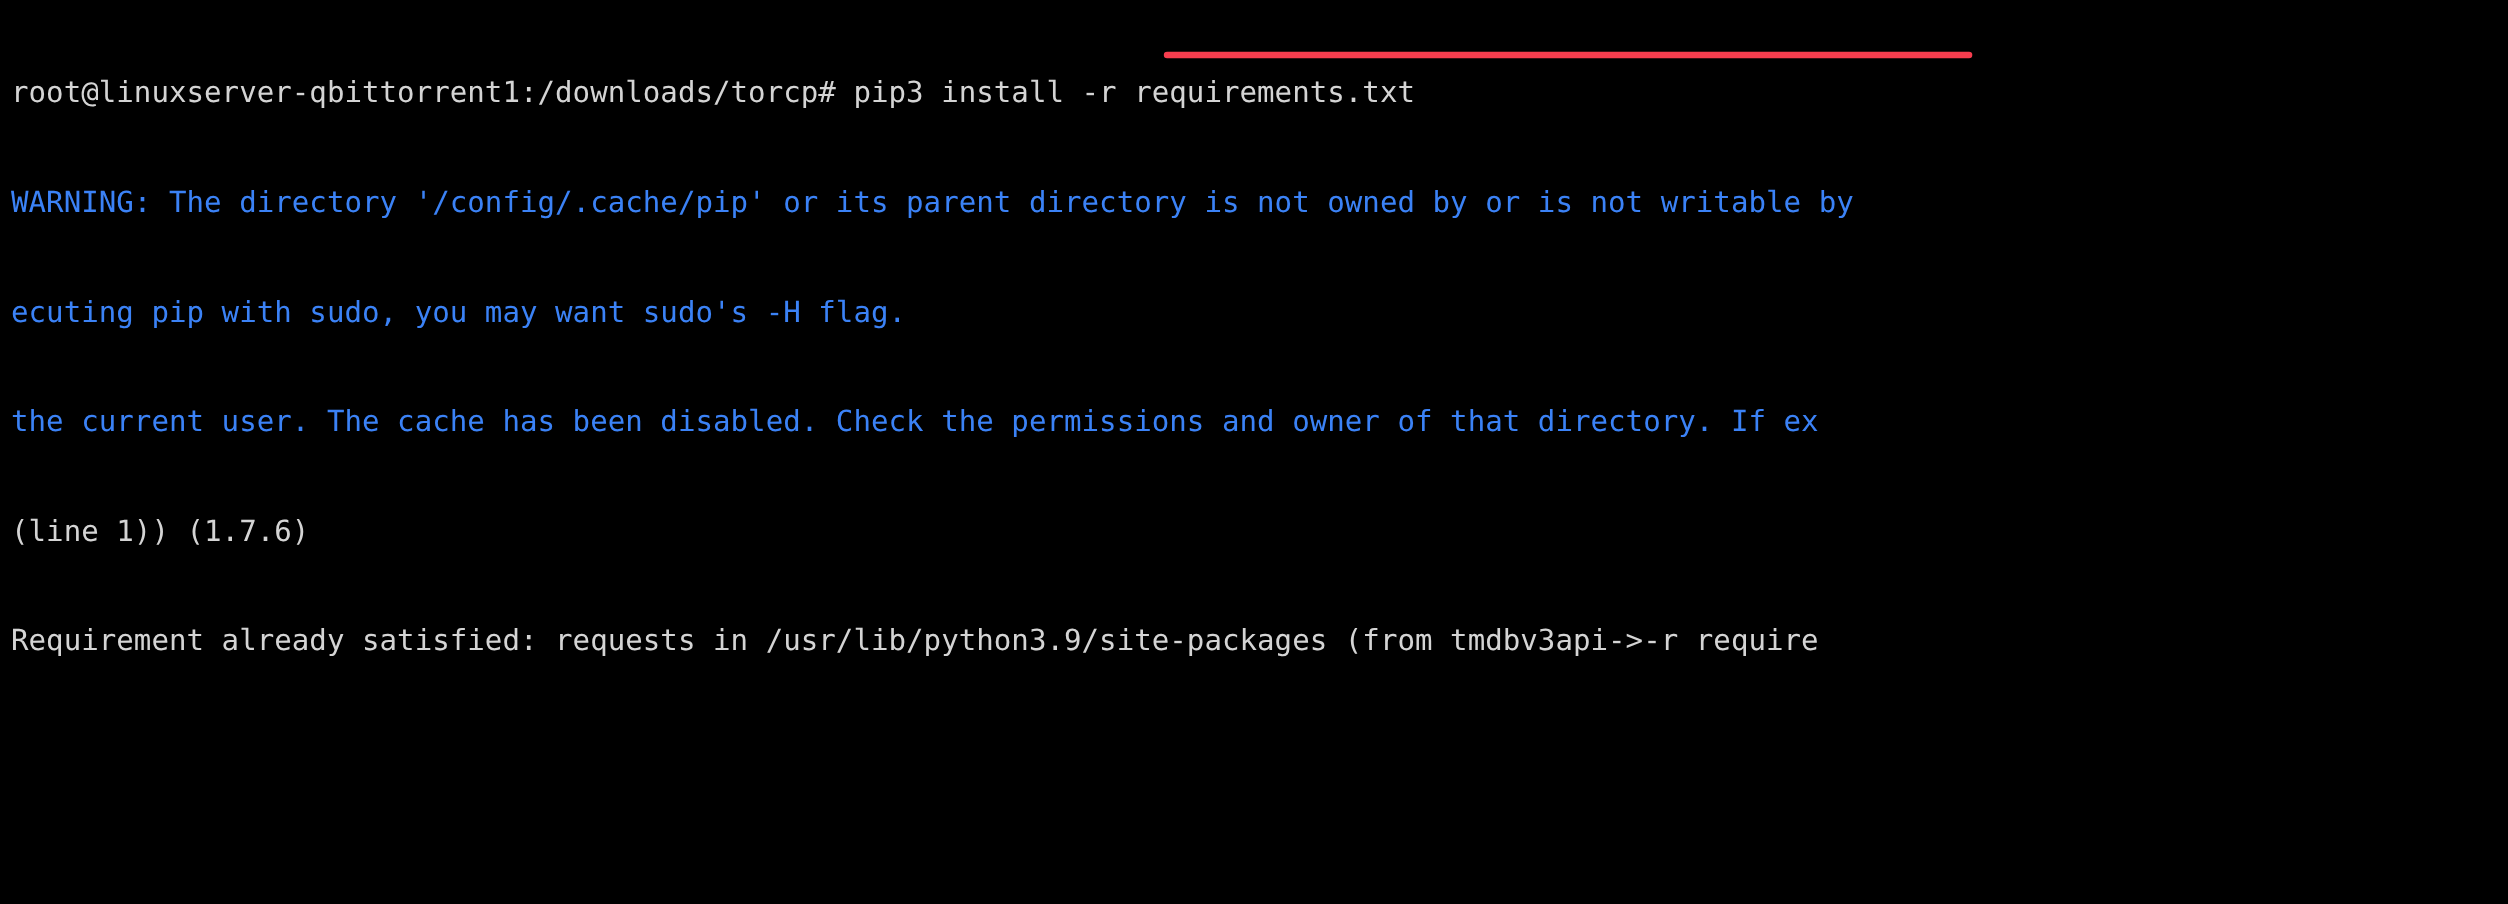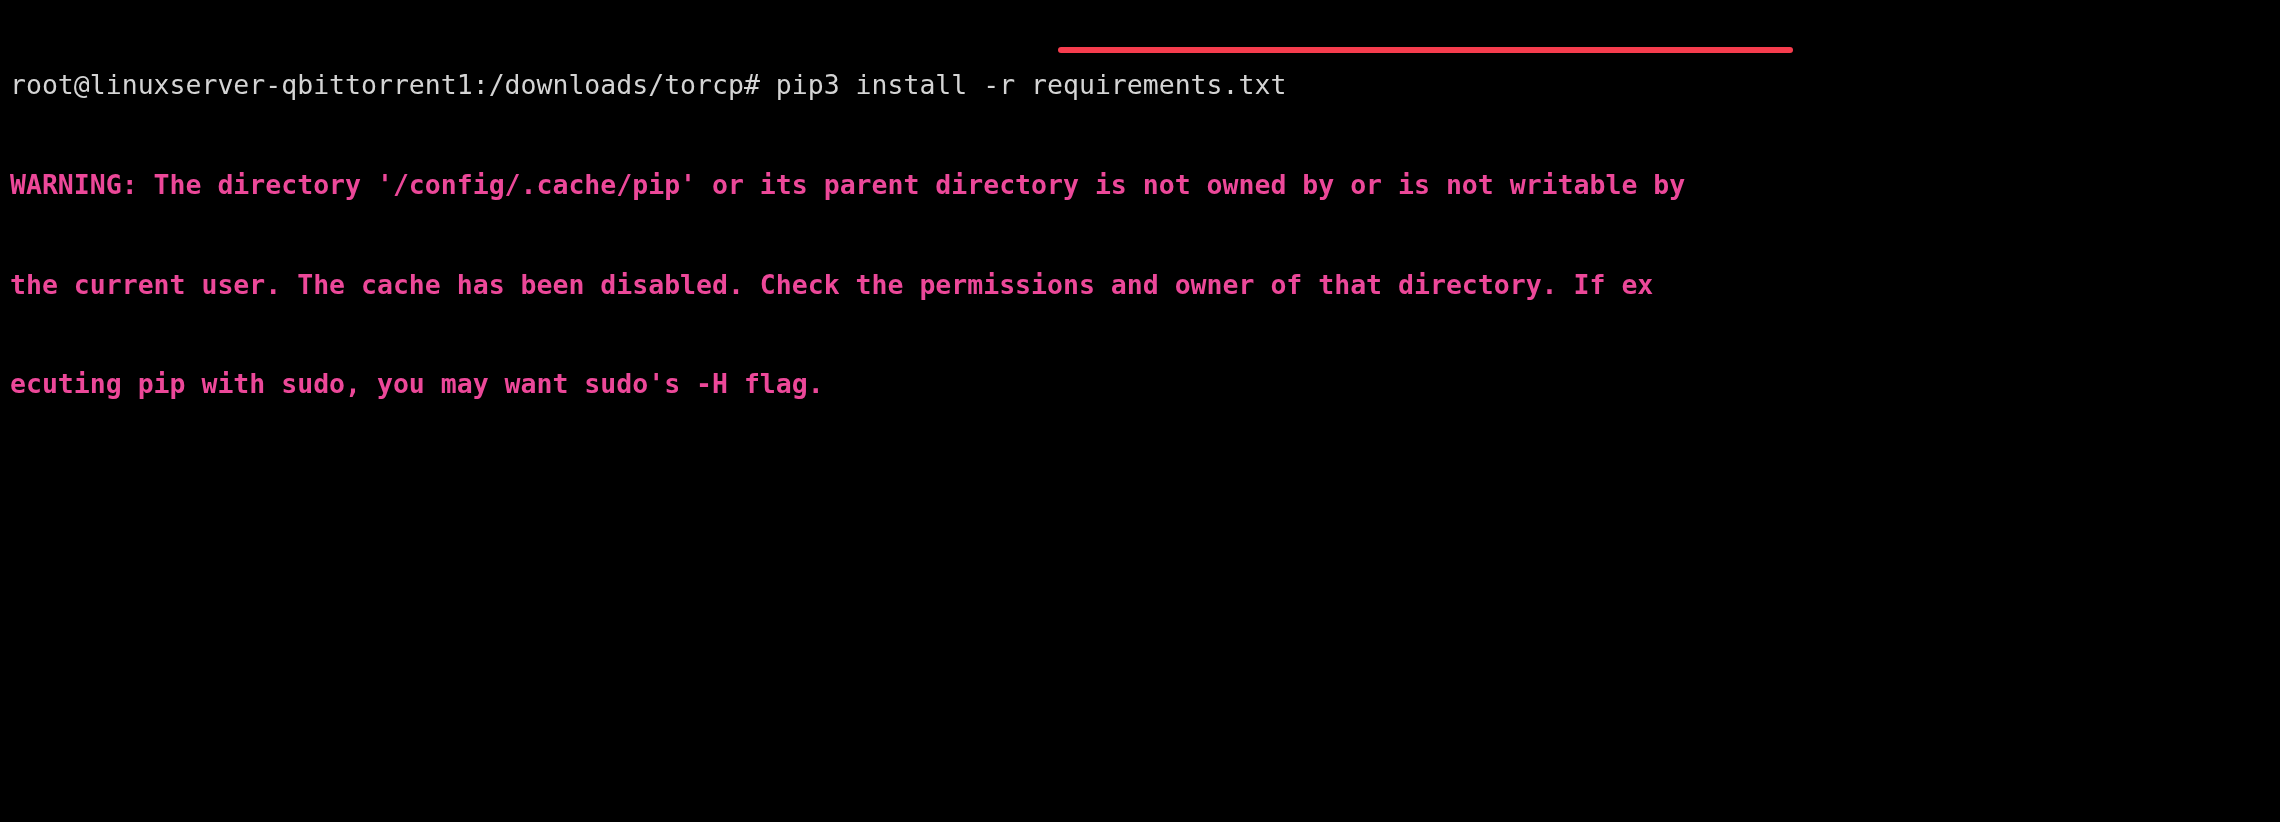--- a/index.html
+++ b/index.html
@@ -25,21 +25,21 @@
     left: 10px;
     top: 2px;
     white-space: pre;
   }
   .line {
     height: 33.2px;
     white-space: pre;
     display: block;
   }
   .fg-default { color: #d4d4d4; }
-  .fg-warn    { color: #ec4899; font-weight: bold; }
+  .fg-warn    { color: #3b82f6; }
 
   
   #annot-underline {
     position: absolute;
     background: #f73d4e;
     border-radius: 3px;
     pointer-events: none;
   }
 
   
@@ -49,22 +49,24 @@
   }
 </style>
 </head>
 <body>
 
 <div id="terminal" style="background: rgb(0, 0, 0);">
 
   <div id="screen">
     <span class="line fg-default">root@linuxserver-qbittorrent1:/downloads/torcp# pip3 install -r requirements.txt</span>
     <span class="line fg-warn">WARNING: The directory '/config/.cache/pip' or its parent directory is not owned by or is not writable by</span>
+    <span class="line fg-warn">ecuting pip with sudo, you may want sudo's -H flag.</span>
     <span class="line fg-warn">the current user. The cache has been disabled. Check the permissions and owner of that directory. If ex</span>
-    <span class="line fg-warn">ecuting pip with sudo, you may want sudo's -H flag.</span>
+    <span class="line fg-default">(line 1)) (1.7.6)</span>
+    <span class="line fg-default">Requirement already satisfied: requests in /usr/lib/python3.9/site-packages (from tmdbv3api-&gt;-r require</span>
     
     
     
     
     
     
     
     
     
   </div>

